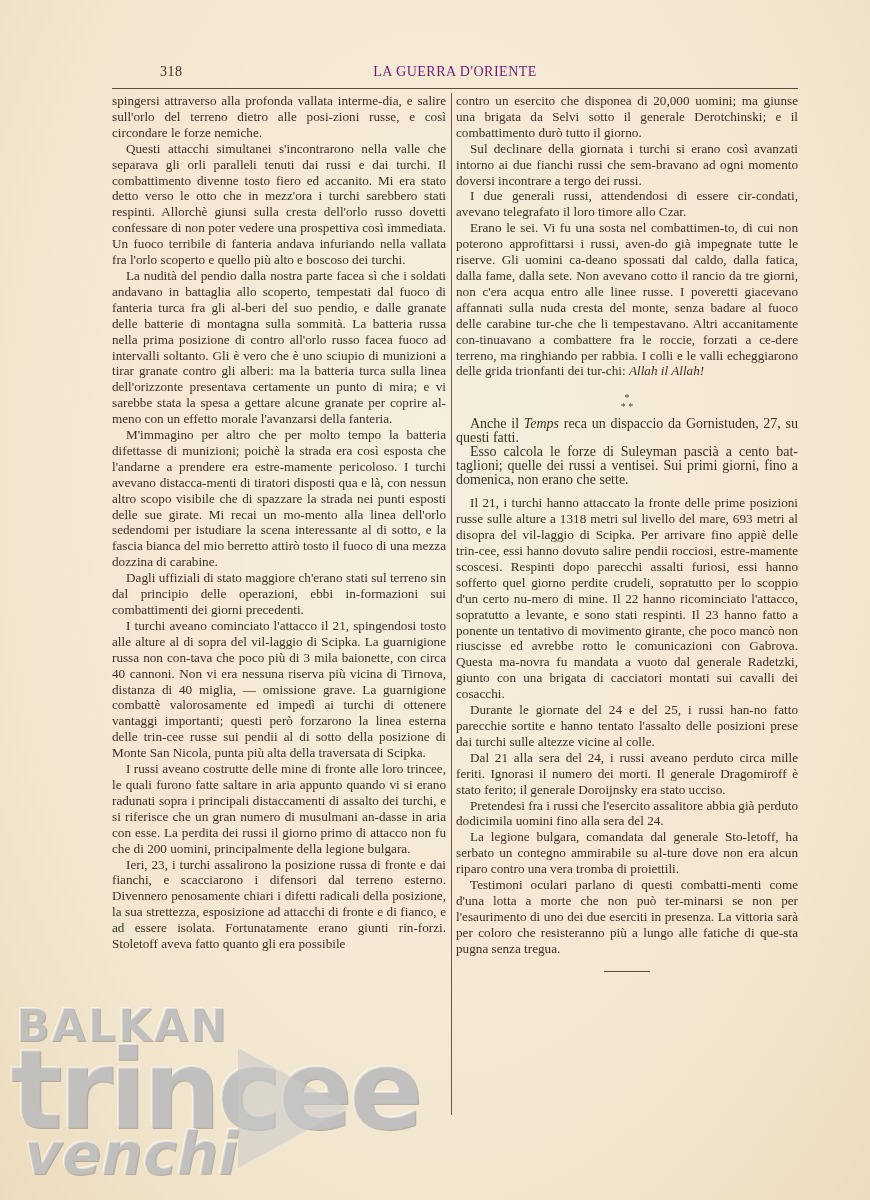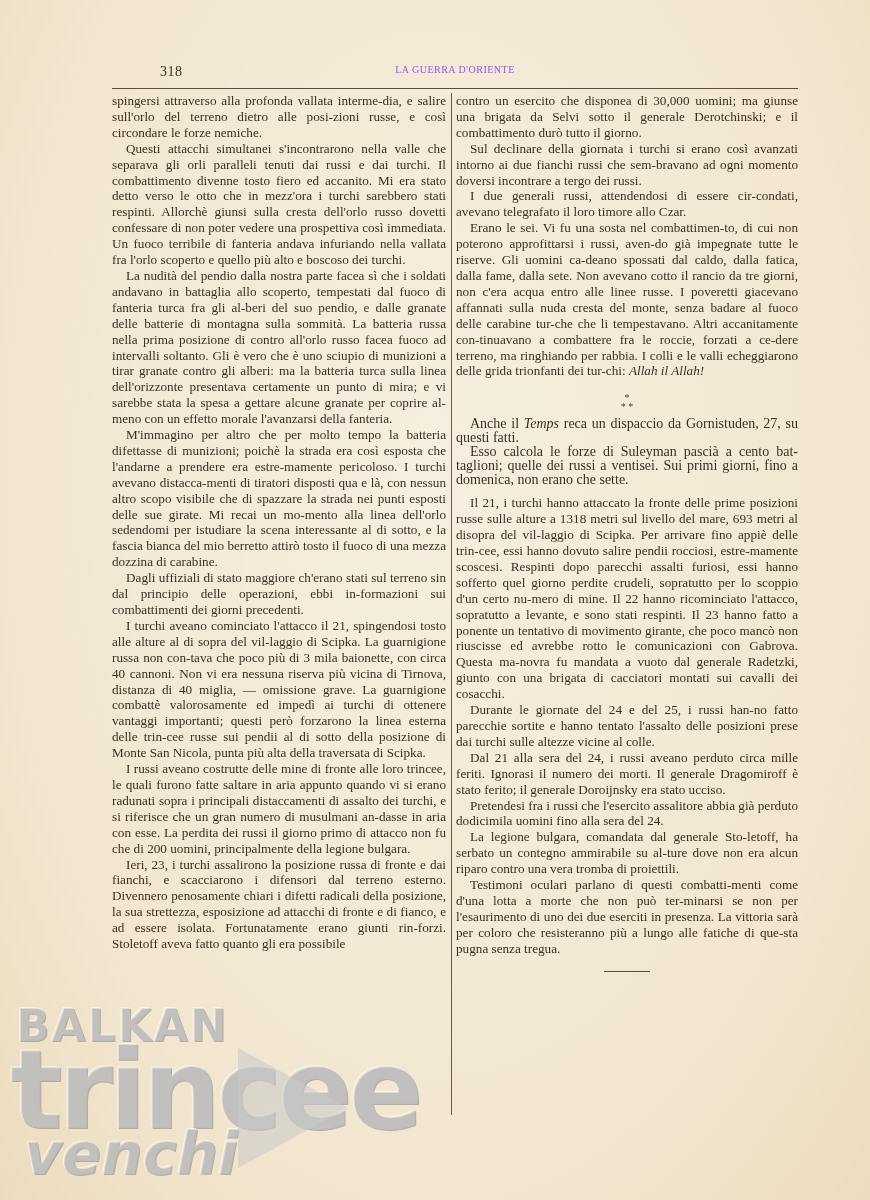--- a/index.html
+++ b/index.html
@@ -6,21 +6,21 @@
     body {
       width:870px; height:1200px; overflow:hidden; position:relative;
       background:#f4ead6;
       background-image: radial-gradient(ellipse at 50% 40%, #f6efdf 0%, #f2e6cf 70%, #ecdcbe 100%);
       font-family:"Liberation Serif","DejaVu Serif",serif;
       color:#3a2f24;
     }
     .page { position:absolute; left:112px; top:60px; width:686px; }
     .header { position:relative; height:26px; }
     .page-num { position:absolute; left:0; top:4px; font-size:14px; letter-spacing:0.5px; color:#3b3128;margin-left:48px; }
-    .running-title { position:absolute; left:0; right:0; top:4px; text-align:center; font-size:10px; letter-spacing:0.5px; color:#8b5cf6; }
+    .running-title { position:absolute; left:0; right:0; top:4px; text-align:center; font-size:14px; letter-spacing:0.5px; color:#701a75; }
     .rule { position:absolute; left:0; right:0; top:28px; height:1px; background:#5a4c3e; }
     .columns { position:absolute; top:33px; left:0; width:686px; }
     .col { position:absolute; top:0; font-size:13.2px; line-height:15.9px; text-align:justify; hyphens:manual; }
     .col-left { left:0; width:334px; }
     .col-right { left:344px; width:342px; }
     .col-divider { position:absolute; left:339px; top:0; width:1px; height:1022px; background:#6a5a4a; }
     .col p { margin:0; text-indent:14px; }
     .col p.noindent { text-indent:0; }
     .col p.small { font-size:14px; line-height:14px; }
     .col p .it { font-style:italic; }
@@ -55,21 +55,21 @@
       <p>M'immagino per altro che per molto tempo la batteria difettasse di munizioni; poichè la strada era così esposta che l'andarne a prendere era estre-mamente pericoloso. I turchi avevano distacca-menti di tiratori disposti qua e là, con nessun altro scopo visibile che di spazzare la strada nei punti esposti delle sue girate. Mi recai un mo-mento alla linea dell'orlo sedendomi per istudiare la scena interessante al di sotto, e la fascia bianca del mio berretto attirò tosto il fuoco di una mezza dozzina di carabine.</p>
       <p>Dagli uffiziali di stato maggiore ch'erano stati sul terreno sin dal principio delle operazioni, ebbi in-formazioni sui combattimenti dei giorni precedenti.</p>
       <p>I turchi aveano cominciato l'attacco il 21, spingendosi tosto alle alture al di sopra del vil-laggio di Scipka. La guarnigione russa non con-tava che poco più di 3 mila baionette, con circa 40 cannoni. Non vi era nessuna riserva più vicina di Tirnova, distanza di 40 miglia, — omissione grave. La guarnigione combattè valorosamente ed impedì ai turchi di ottenere vantaggi importanti; questi però forzarono la linea esterna delle trin-cee russe sui pendii al di sotto della posizione di Monte San Nicola, punta più alta della traversata di Scipka.</p>
       <p>I russi aveano costrutte delle mine di fronte alle loro trincee, le quali furono fatte saltare in aria appunto quando vi si erano radunati sopra i principali distaccamenti di assalto dei turchi, e si riferisce che un gran numero di musulmani an-dasse in aria con esse. La perdita dei russi il giorno primo di attacco non fu che di 200 uomini, principalmente della legione bulgara.</p>
       <p>Ieri, 23, i turchi assalirono la posizione russa di fronte e dai fianchi, e scacciarono i difensori dal terreno esterno. Divennero penosamente chiari i difetti radicali della posizione, la sua strettezza, esposizione ad attacchi di fronte e di fianco, e ad essere isolata. Fortunatamente erano giunti rin-forzi. Stoletoff aveva fatto quanto gli era possibile</p>
     </div>
 
     <div class="col-divider"></div>
 
     <div class="col col-right">
-      <p class="noindent">contro un esercito che disponea di 30,000 uomini; ma giunse una brigata da Selvi sotto il generale Derotchinski; e il combattimento durò tutto il giorno.</p>
+      <p class="noindent">contro un esercito che disponea di 20,000 uomini; ma giunse una brigata da Selvi sotto il generale Derotchinski; e il combattimento durò tutto il giorno.</p>
       <p>Sul declinare della giornata i turchi si erano così avanzati intorno ai due fianchi russi che sem-bravano ad ogni momento doversi incontrare a tergo dei russi.</p>
       <p>I due generali russi, attendendosi di essere cir-condati, avevano telegrafato il loro timore allo Czar.</p>
       <p><span>Erano le sei. Vi fu una sosta nel combattimen-to, di cui non poterono approfittarsi i russi, aven-do già impegnate tutte le riserve. Gli uomini ca-deano spossati dal caldo, dalla fatica, dalla fame, dalla sete. Non avevano cotto il rancio da tre giorni, non c'era acqua entro alle linee russe. I poveretti giacevano affannati sulla nuda cresta del monte, senza badare al fuoco delle carabine tur-che che li tempestavano. Altri accanitamente con-tinuavano a combattere fra le roccie, forzati a ce-dere terreno, ma ringhiando per rabbia. I colli e le valli echeggiarono delle grida trionfanti dei tur-chi:</span> <span class="it">Allah il Allah!</span></p>
 
       <div class="asterism">
         <span>*</span>
         <span>* *</span>
       </div>
 
       <p class="small"><span>Anche il </span><span class="it">Temps</span><span> reca un dispaccio da Gornistuden, 27, su questi fatti.</span></p>

